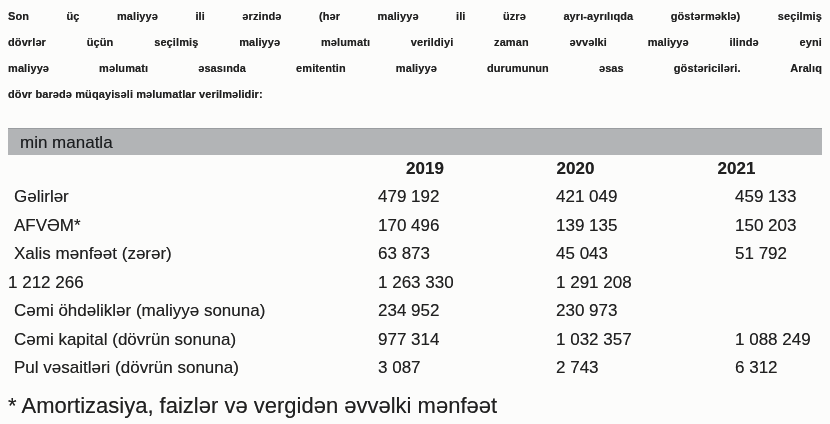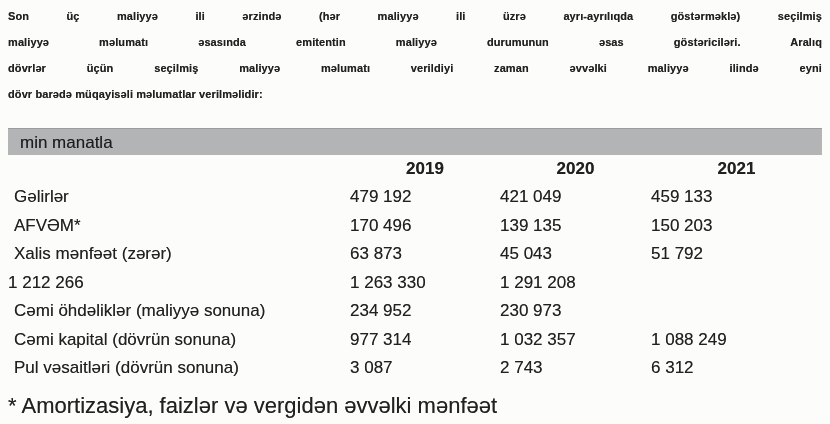--- a/index.html
+++ b/index.html
@@ -59,20 +59,21 @@
     font-weight: 700;
   }
   .year-row .cell.year {
     text-align: center;
     text-shadow: 0 0 0.6px rgba(20,20,20,0.6);
   }
   .data-row {
     height: 28.5px;
     line-height: 28.5px;
     text-shadow: 0 0 0.45px rgba(20,20,20,0.5);
+    gap: 28px;
   }
   .cell.label {
     padding-left: 6px;
     white-space: nowrap;
   }
   .cell.num {
     padding-right: 4px;
     white-space: nowrap;
   }
   .footnote {
@@ -82,22 +83,22 @@
     text-shadow: 0 0 0.45px rgba(20,20,20,0.5);
   }
 </style>
 </head>
 <body>
 
 <div class="page">
 
   <div class="intro">
     <div class="line">Son üç maliyyə ili ərzində (hər maliyyə ili üzrə ayrı-ayrılıqda göstərməklə) seçilmiş</div>
+    <div class="line">dövrlər üçün seçilmiş maliyyə məlumatı verildiyi zaman əvvəlki maliyyə ilində eyni</div>
     <div class="line">maliyyə məlumatı əsasında emitentin maliyyə durumunun əsas göstəriciləri. Aralıq</div>
-    <div class="line">dövrlər üçün seçilmiş maliyyə məlumatı verildiyi zaman əvvəlki maliyyə ilində eyni</div>
     <div class="line">dövr barədə müqayisəli məlumatlar verilməlidir:</div>
   </div>
 
   <div class="fin-table">
 
     <div class="unit-bar">
       <span>min manatla</span>
     </div>
 
     <div class="row year-row">

